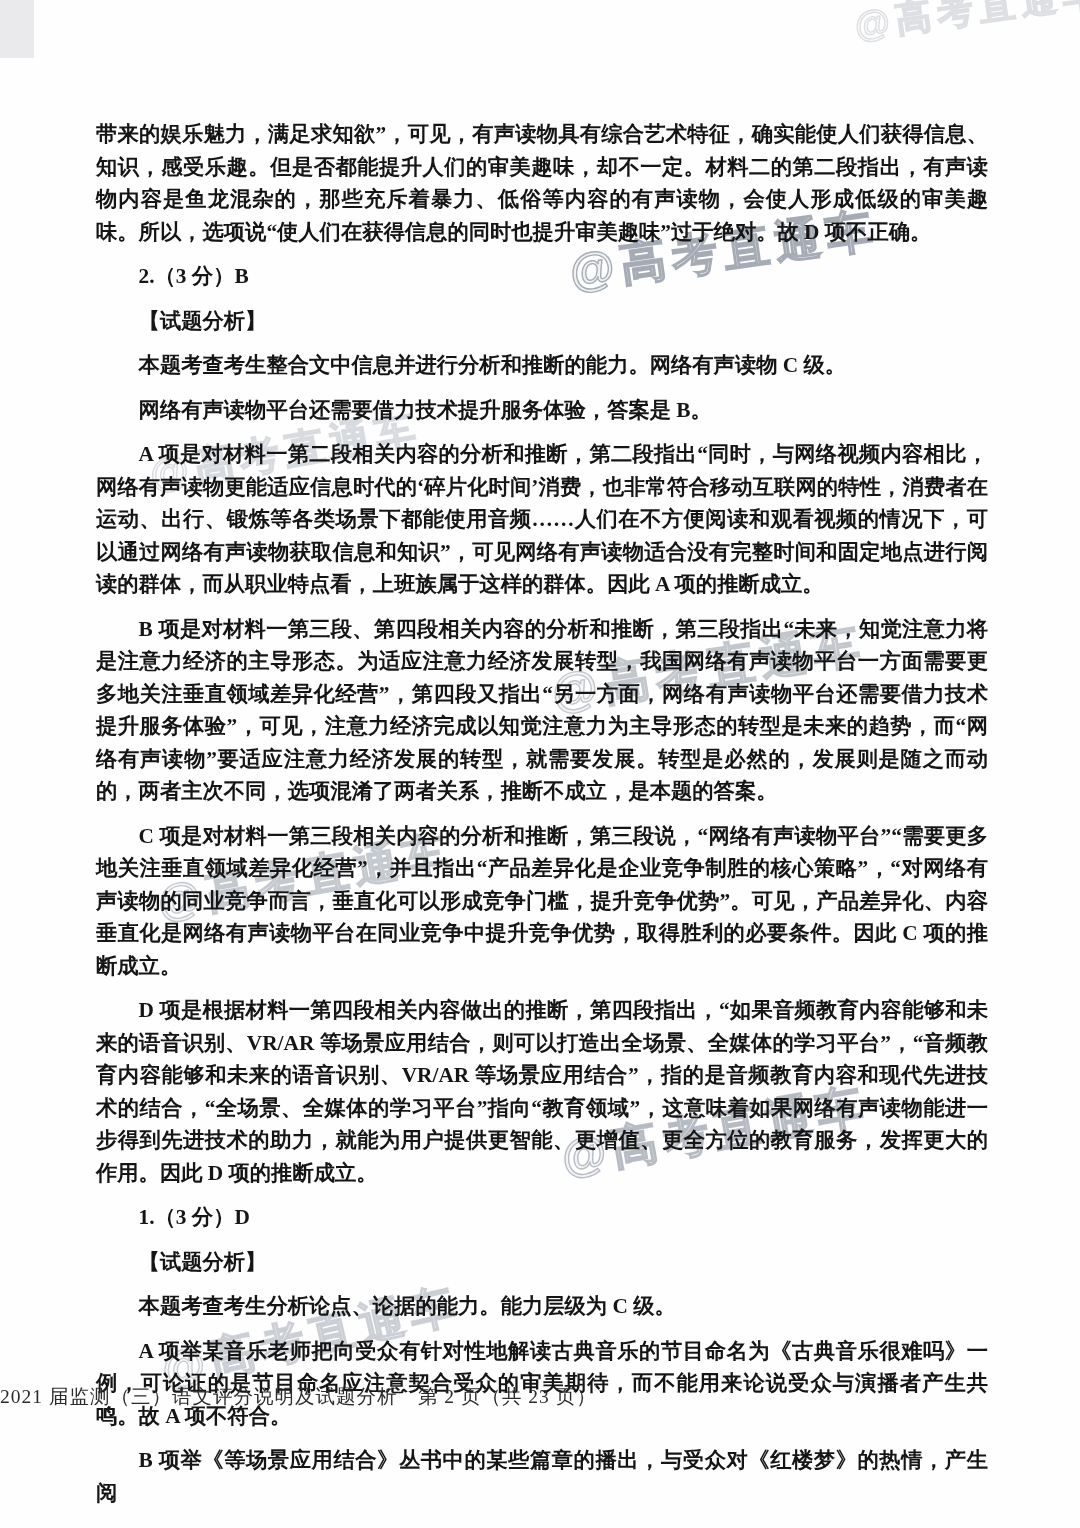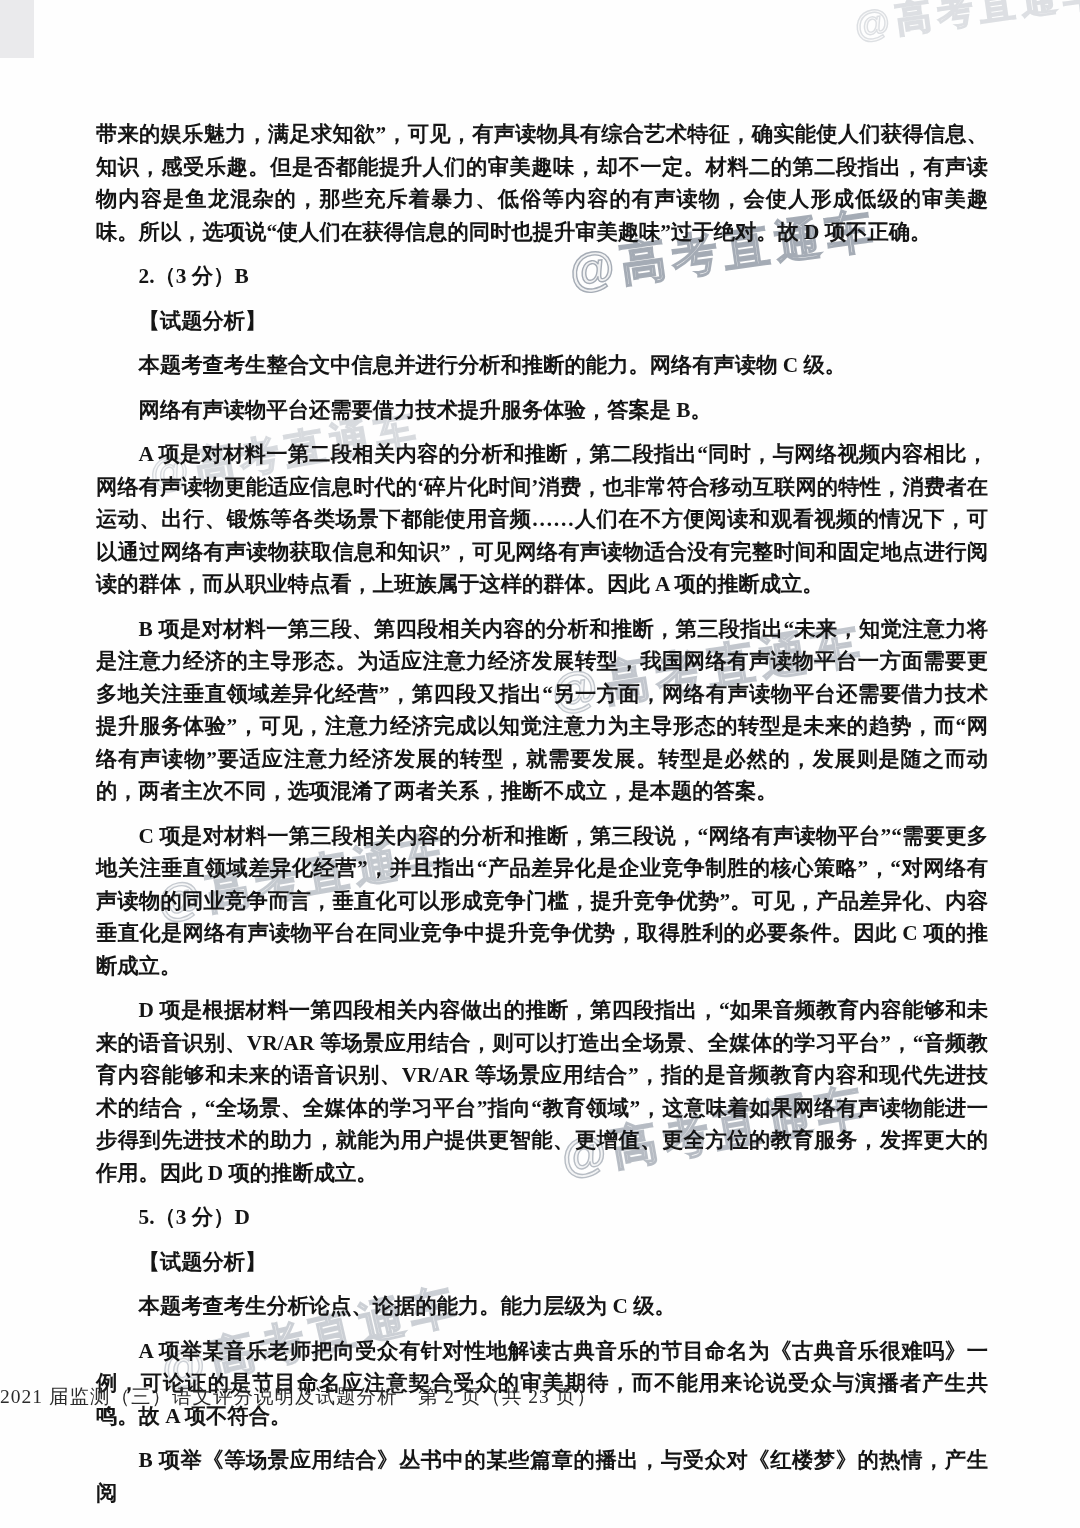--- a/index.html
+++ b/index.html
@@ -73,21 +73,21 @@
   <div class="doc">
       <p class="para">带来的娱乐魅力，满足求知欲”，可见，有声读物具有综合艺术特征，确实能使人们获得信息、知识，感受乐趣。但是否都能提升人们的审美趣味，却不一定。材料二的第二段指出，有声读物内容是鱼龙混杂的，那些充斥着暴力、低俗等内容的有声读物，会使人形成低级的审美趣味。所以，选项说“使人们在获得信息的同时也提升审美趣味”过于绝对。故 D 项不正确。</p>
       <p class="para indent">2.（3 分）B</p>
       <p class="para indent">【试题分析】</p>
       <p class="para indent">本题考查考生整合文中信息并进行分析和推断的能力。网络有声读物 C 级。</p>
       <p class="para indent">网络有声读物平台还需要借力技术提升服务体验，答案是 B。</p>
       <p class="para indent">A 项是对材料一第二段相关内容的分析和推断，第二段指出“同时，与网络视频内容相比，网络有声读物更能适应信息时代的‘碎片化时间’消费，也非常符合移动互联网的特性，消费者在运动、出行、锻炼等各类场景下都能使用音频……人们在不方便阅读和观看视频的情况下，可以通过网络有声读物获取信息和知识”，可见网络有声读物适合没有完整时间和固定地点进行阅读的群体，而从职业特点看，上班族属于这样的群体。因此 A 项的推断成立。</p>
       <p class="para indent">B 项是对材料一第三段、第四段相关内容的分析和推断，第三段指出“未来，知觉注意力将是注意力经济的主导形态。为适应注意力经济发展转型，我国网络有声读物平台一方面需要更多地关注垂直领域差异化经营”，第四段又指出“另一方面，网络有声读物平台还需要借力技术提升服务体验”，可见，注意力经济完成以知觉注意力为主导形态的转型是未来的趋势，而“网络有声读物”要适应注意力经济发展的转型，就需要发展。转型是必然的，发展则是随之而动的，两者主次不同，选项混淆了两者关系，推断不成立，是本题的答案。</p>
       <p class="para indent">C 项是对材料一第三段相关内容的分析和推断，第三段说，“网络有声读物平台”“需要更多地关注垂直领域差异化经营”，并且指出“产品差异化是企业竞争制胜的核心策略”，“对网络有声读物的同业竞争而言，垂直化可以形成竞争门槛，提升竞争优势”。可见，产品差异化、内容垂直化是网络有声读物平台在同业竞争中提升竞争优势，取得胜利的必要条件。因此 C 项的推断成立。</p>
       <p class="para indent">D 项是根据材料一第四段相关内容做出的推断，第四段指出，“如果音频教育内容能够和未来的语音识别、VR/AR 等场景应用结合，则可以打造出全场景、全媒体的学习平台”，“音频教育内容能够和未来的语音识别、VR/AR 等场景应用结合”，指的是音频教育内容和现代先进技术的结合，“全场景、全媒体的学习平台”指向“教育领域”，这意味着如果网络有声读物能进一步得到先进技术的助力，就能为用户提供更智能、更增值、更全方位的教育服务，发挥更大的作用。因此 D 项的推断成立。</p>
-      <p class="para indent">5.（3 分）D</p>
+      <p class="para indent">1.（3 分）D</p>
       <p class="para indent">【试题分析】</p>
       <p class="para indent">本题考查考生分析论点、论据的能力。能力层级为 C 级。</p>
       <p class="para indent">A 项举某音乐老师把向受众有针对性地解读古典音乐的节目命名为《古典音乐很难吗》一例，可论证的是节目命名应注意契合受众的审美期待，而不能用来论说受众与演播者产生共鸣。故 A 项不符合。</p>
       <p class="para indent">B 项举《等场景应用结合》丛书中的某些篇章的播出，与受众对《红楼梦》的热情，产生阅</p>
     </div>
 
   <div class="footer">2021 届监测（三）语文评分说明及试题分析　第 2 页（共 23 页）</div>
 
 </div>
 

